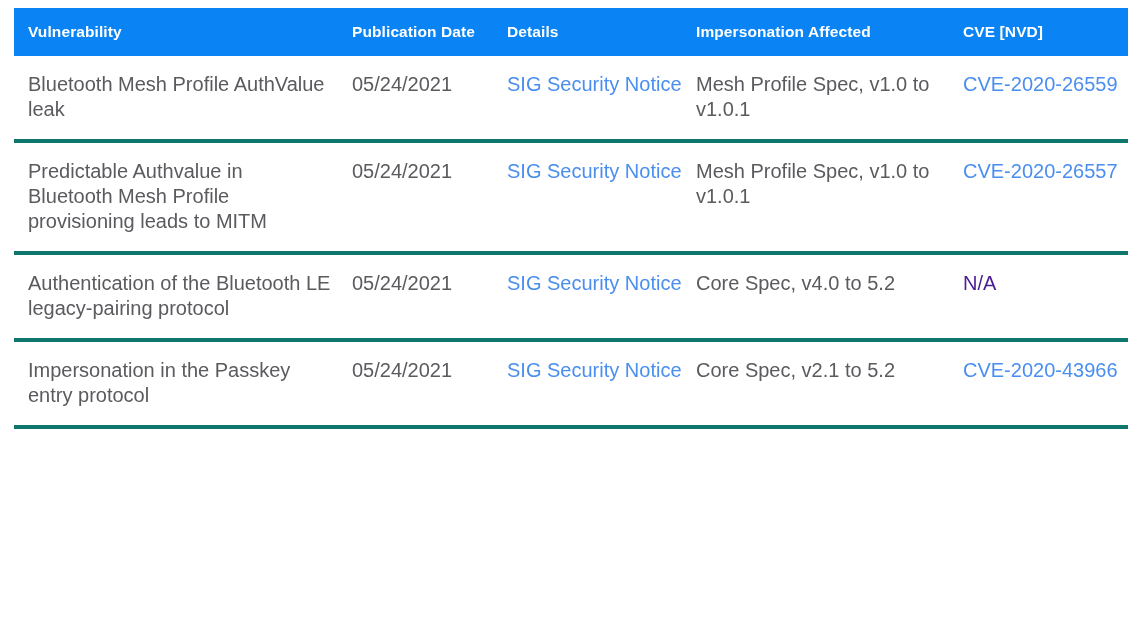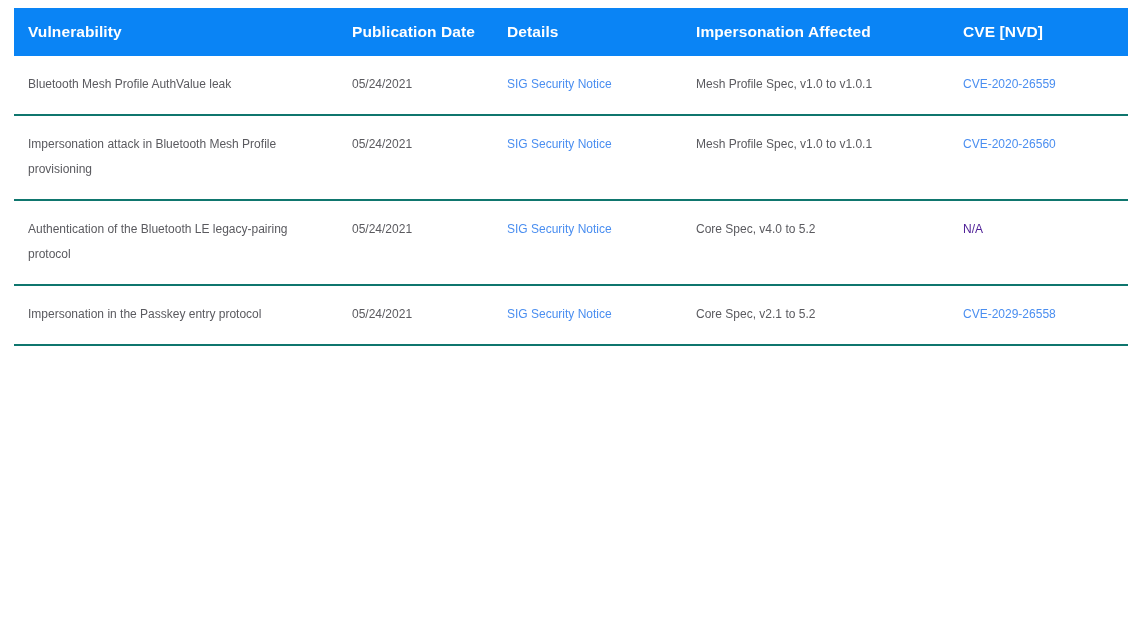--- a/index.html
+++ b/index.html
@@ -42,26 +42,26 @@
     letter-spacing: 0.1px;
   }
 
   th.col-vuln   { width: 338px; padding-left: 14px; box-sizing: border-box; }
   th.col-date   { width: 155px; }
   th.col-det    { width: 189px; }
   th.col-spec   { width: 267px; }
   th.col-cve    { width: 165px; }
 
   tbody td {
-    font-size: 12px;
+    font-size: 20px;
     color: #5a5a5f;
     vertical-align: top;
     padding: 16px 8px 17px 0;
     line-height: 25px;
-    border-bottom: 2px solid #0f766e;
+    border-bottom: 4px solid #0f766e;
     font-weight: 400;
   }
 
   tbody td.cell-vuln {
     padding-left: 14px;
     padding-right: 20px;
   }
   tbody td.cell-spec { padding-right: 14px; }
 
   a.link {
@@ -89,35 +89,35 @@
     </thead>
     <tbody id="table-body">
         <tr>
           <td class="cell-vuln">Bluetooth Mesh Profile AuthValue leak</td>
           <td class="cell-date">05/24/2021</td>
           <td class="cell-details"><a class="link">SIG Security Notice</a></td>
           <td class="cell-spec">Mesh Profile Spec, v1.0 to v1.0.1</td>
           <td class="cell-cve"><a class="link">CVE-2020-26559</a></td>
         </tr>
         <tr>
-          <td class="cell-vuln">Impersonation attack in Bluetooth Mesh Profile provisioning</td>
+          <td class="cell-vuln">Predictable Authvalue in Bluetooth Mesh Profile provisioning leads to MITM</td>
           <td class="cell-date">05/24/2021</td>
           <td class="cell-details"><a class="link">SIG Security Notice</a></td>
           <td class="cell-spec">Mesh Profile Spec, v1.0 to v1.0.1</td>
-          <td class="cell-cve"><a class="link">CVE-2020-26560</a></td>
+          <td class="cell-cve"><a class="link">CVE-2020-26557</a></td>
         </tr>
         <tr>
           <td class="cell-vuln">Authentication of the Bluetooth LE legacy-pairing protocol</td>
           <td class="cell-date">05/24/2021</td>
           <td class="cell-details"><a class="link">SIG Security Notice</a></td>
           <td class="cell-spec">Core Spec, v4.0 to 5.2</td>
           <td class="cell-cve"><span class="na">N/A</span></td>
         </tr>
         <tr>
           <td class="cell-vuln">Impersonation in the Passkey entry protocol</td>
           <td class="cell-date">05/24/2021</td>
           <td class="cell-details"><a class="link">SIG Security Notice</a></td>
           <td class="cell-spec">Core Spec, v2.1 to 5.2</td>
-          <td class="cell-cve"><a class="link">CVE-2029-26558</a></td>
+          <td class="cell-cve"><a class="link">CVE-2020-43966</a></td>
         </tr>
       </tbody>
   </table>
 </div>
 
 </body></html>

